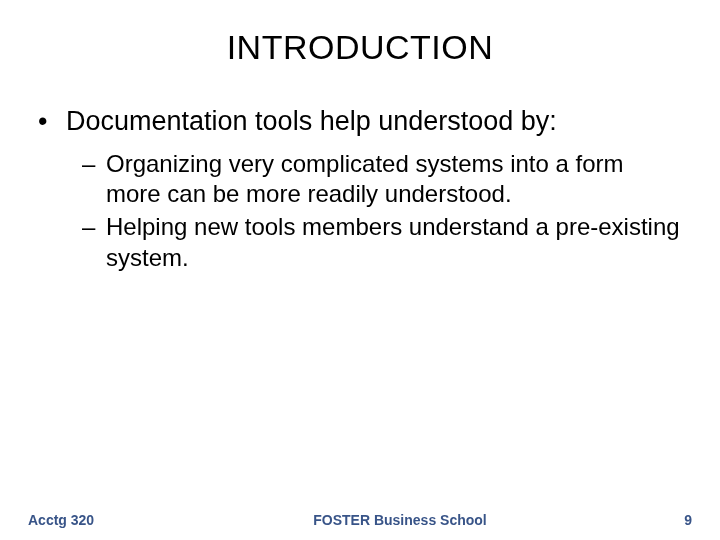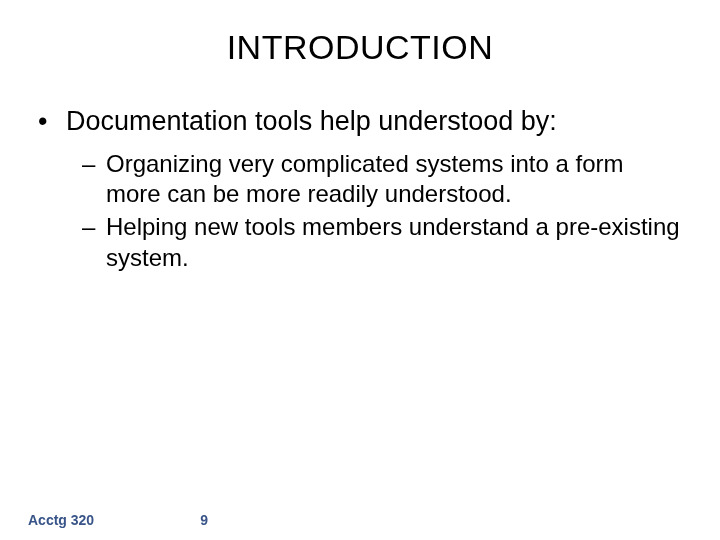--- a/index.html
+++ b/index.html
@@ -33,15 +33,16 @@
       <span>Organizing very complicated systems into a form more can be more readily understood.</span>
     </div>
     <div class="bullet-l2">
       <span class="dash">–</span>
       <span>Helping new tools members understand a pre-existing system.</span>
     </div>
   </div>
 
   <div class="footer">
     <span class="left">Acctg 320</span>
+    <span class="school">FOSTER Business School</span>
     <span class="page">9</span>
   </div>
 </div>
 
 </body></html>

